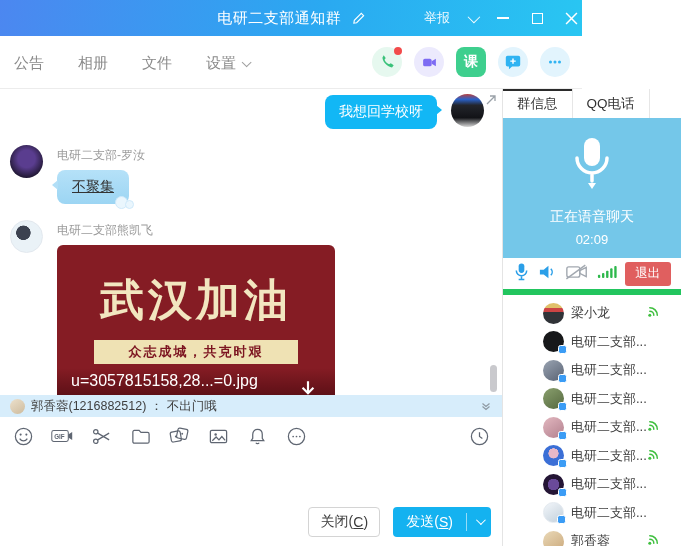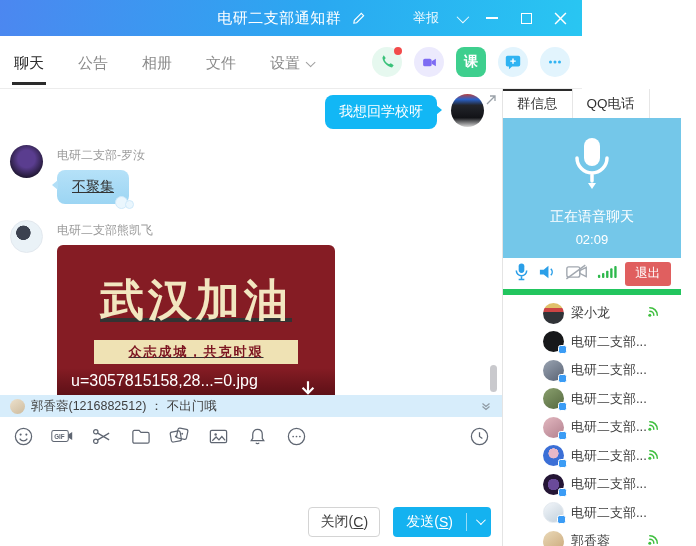--- a/index.html
+++ b/index.html
@@ -5,21 +5,21 @@
   * { margin:0; padding:0; box-sizing:border-box; }
   html,body { width:696px; height:546px; }
   body { font-family:"Liberation Sans","DejaVu Sans",sans-serif; background:#fff; color:#333; overflow:hidden; }
   .window { width:582px; height:546px; display:flex; flex-direction:column; background:#fff; }
 
   
   .titlebar { height:36px; flex:0 0 36px; background:linear-gradient(100deg,#4c87f0 0%,#2aa9f1 55%,#29c6f2 100%);
     display:flex; align-items:center; position:relative; color:#fff; }
   .title-center { position:absolute; left:0; right:0; text-align:center; font-size:15px; letter-spacing:.5px; }
   .title-center .pencil { display:inline-block; vertical-align:-2px; margin-left:6px; }
-  .title-right { margin-left:auto; display:flex; align-items:center; gap:18px; padding-right:14px; z-index:2; }
+  .title-right { margin-left:auto; display:flex; align-items:center; gap:18px; padding-right:3px; z-index:2; }
   .report { font-size:13px; color:rgba(255,255,255,.92); cursor:pointer; }
   .chev-down { width:9px; height:9px; border-right:1.6px solid rgba(255,255,255,.95); border-bottom:1.6px solid rgba(255,255,255,.95);
     transform:rotate(45deg) translateY(-2px); }
   .win-btn { width:16px; height:16px; display:flex; align-items:center; justify-content:center; cursor:pointer; }
   .min-glyph { width:12px; height:2px; background:#fff; }
   .max-glyph { width:11px; height:11px; border:1.6px solid #fff; }
 
   
   .main { flex:1; display:flex; flex-direction:column; min-height:0; }
 
@@ -55,21 +55,21 @@
   .av-luo { background:radial-gradient(circle at 50% 42%,#5a3d8f 0 34%,#241a38 72%); }
   .av-xiong { background:radial-gradient(circle at 40% 38%,#3c4250 0 26%,#eaf2f7 28%); border:1px solid #e2e8ee; }
   .bubble-in { display:inline-block; background:linear-gradient(180deg,#b5e1f8,#9cd5f3); color:#333; font-size:14px; padding:8px 15px; border-radius:8px; position:relative;text-decoration:underline; }
   .bubble-in::before { content:""; position:absolute; left:-5px; top:10px; border-top:5px solid transparent; border-bottom:5px solid transparent; border-right:6px solid #b2dff7; }
   .cloud { position:absolute; right:-8px; bottom:-5px; width:22px; height:12px; }
   .cloud i { position:absolute; background:#eaf6fd; border:1px solid #cfe9fa; border-radius:50%; }
   .cloud i:nth-child(1){ width:13px; height:13px; left:0; bottom:0; }
   .cloud i:nth-child(2){ width:9px; height:9px; left:10px; bottom:0; }
 
   
-  .img-card { width:278px; height:171px; background:#851c24; border-radius:6px; margin-top:0px; position:relative; overflow:hidden; cursor:pointer;text-decoration:underline; }
+  .img-card { width:278px; height:171px; background:#851c24; border-radius:6px; margin-top:0px; position:relative; overflow:hidden; cursor:pointer; }
   .img-title { text-align:center; font-family:"Liberation Serif","DejaVu Serif",serif; font-weight:900; font-size:44px; color:#f2e6c0; margin-top:26px; letter-spacing:4px; }
   .img-banner { width:204px; margin:10px auto 0; background:#efe2b4; color:#7c1420; font-size:13px; font-weight:bold; text-align:center; padding:3px 0; letter-spacing:2px; }
   .img-overlay { position:absolute; left:0; right:0; bottom:0; padding:4px 14px 8px; background:linear-gradient(180deg,rgba(40,0,5,0) 0%,rgba(40,0,5,.45) 60%); display:flex; align-items:flex-end; justify-content:space-between; }
   .img-meta { color:#fff; }
   .img-name { font-size:16px; }
   .img-size { font-size:13px; margin-top:3px; }
   .msg-scrollbar { position:absolute; right:5px; bottom:3px; width:7px; height:27px; background:#c9c9cd; border-radius:4px; cursor:pointer; }
 
   
   .notif { height:22px; flex:0 0 22px; background:#d7edfb; display:flex; align-items:center; padding:0 10px; font-size:12.5px; color:#404040; }
@@ -147,21 +147,20 @@
         <svg width="13" height="13" viewBox="0 0 12 12">
             <path d="M1 1l10 10M11 1L1 11" stroke="#fff" stroke-width="1.4"></path>
           </svg>
       </span>
     </div>
   </div>
 
   <div class="main">
 
     <div class="tabbar">
-      <div class="tab active">聊天</div>
       <div class="tab">公告</div>
       <div class="tab">相册</div>
       <div class="tab">文件</div>
       <div class="tab"><span>设置</span><span class="mini-chev"></span></div>
       <div class="tab-icons">
         <div class="circ-icon ci-phone">
           <svg width="17" height="17" viewBox="0 0 20 20">
               <path d="M4 4.5c.8 5.5 5.8 10.5 11.3 11.3l2-2.6-3.4-2.4-2 1.4c-2.3-1-4.4-3.1-5.4-5.4l1.4-2L5.5 1.4 4 4.5z" fill="#3ac27a"></path>
             </svg>
           <span class="red-dot"></span>

